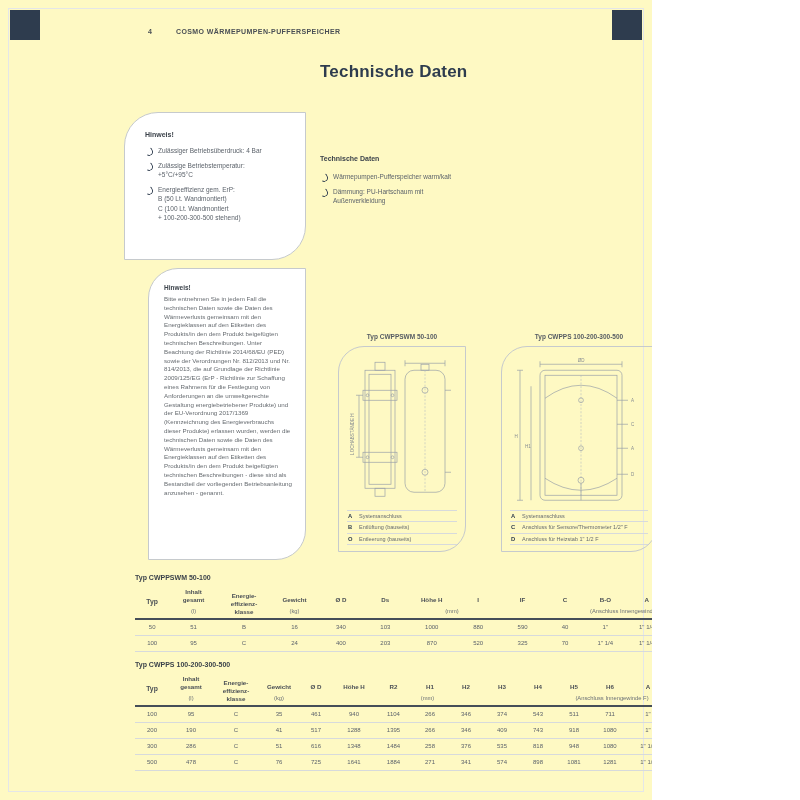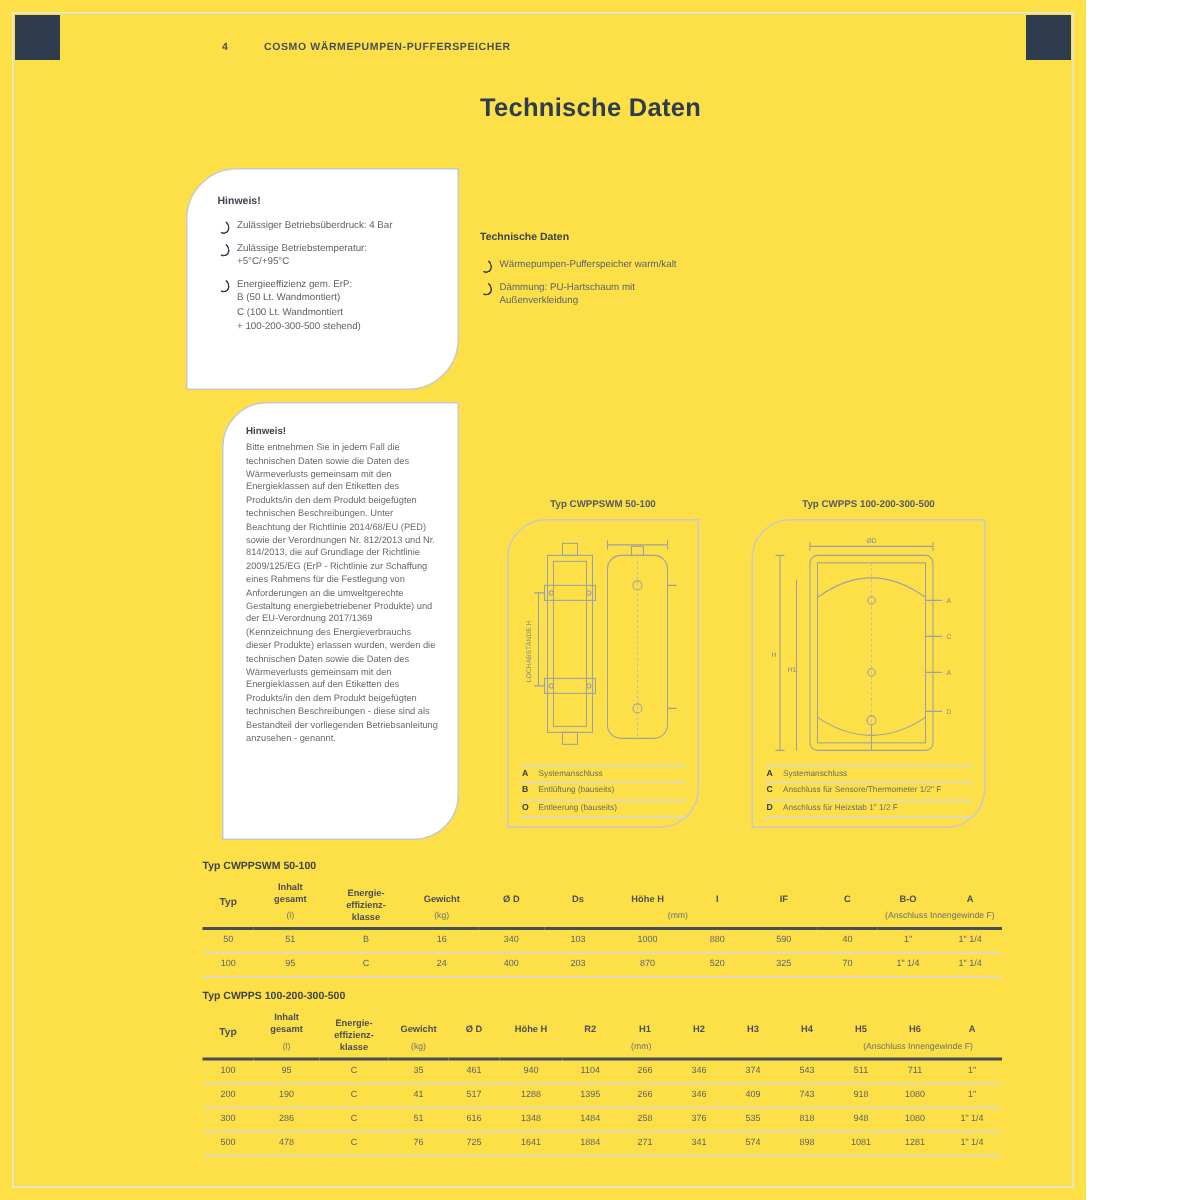--- a/index.html
+++ b/index.html
@@ -1,16 +1,16 @@
 <!DOCTYPE html>
 <html><head>
 <meta charset="utf-8">
 <style>
   html,body{margin:0;padding:0;background:#fff;}
-  .page{position:relative;width:724px;height:800px;background:#fde047;
+  .page{position:relative;width:652px;height:800px;background:#fef9c3;
         font-family:"Liberation Sans",sans-serif;overflow:hidden;}
   .frame{position:absolute;inset:8px;border:1px solid #e4e6e8;}
   .corner{position:absolute;top:10px;width:30px;height:30px;background:#2e3c4e;}
   .corner.tl{left:10px}.corner.tr{right:10px}
 
   .pageno{position:absolute;left:148px;top:28px;font-size:7px;font-weight:bold;color:#4a4f55;}
   .runhead{position:absolute;left:176px;top:28px;font-size:7px;font-weight:bold;
            letter-spacing:.4px;color:#4a4f55;}
   h1.title{position:absolute;left:320px;top:62px;margin:0;font-size:17px;
            color:#2e3c4e;letter-spacing:.2px;}

